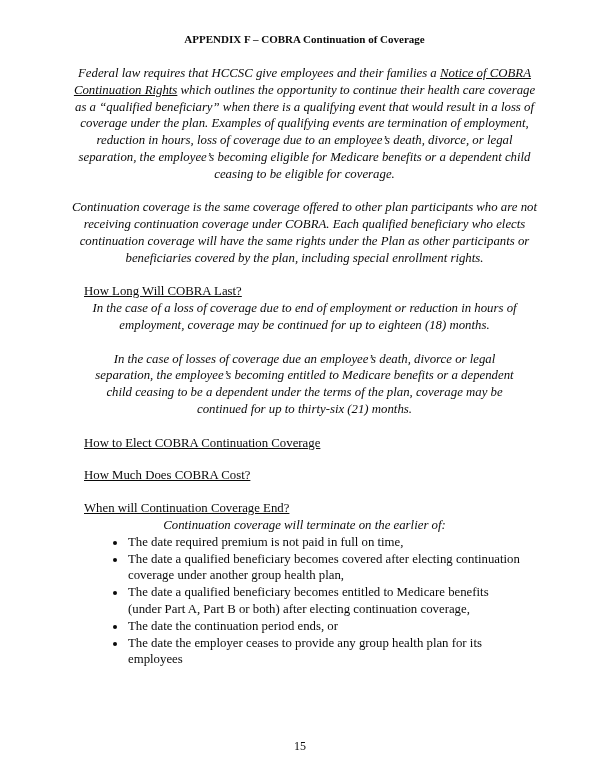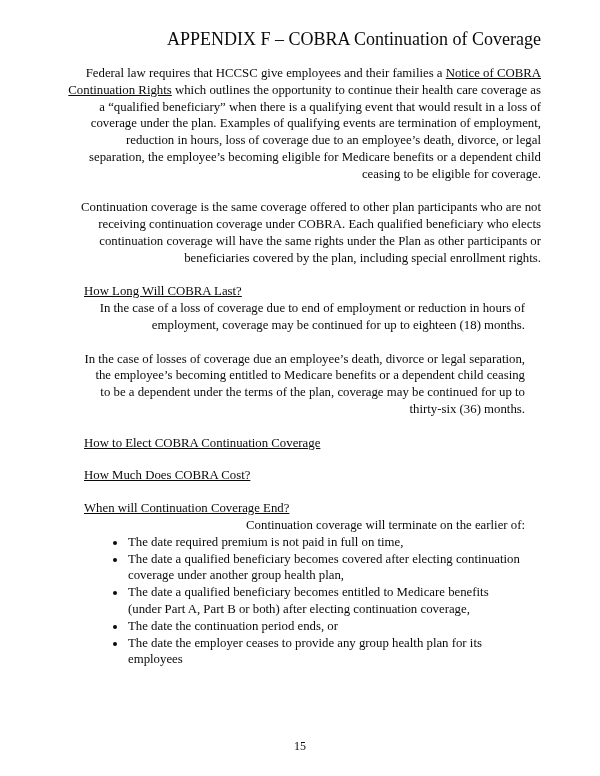--- a/index.html
+++ b/index.html
@@ -14,29 +14,30 @@
     background: #ffffff;
     box-sizing: border-box;
     padding: 31px 59px 0 68px;
     font-family: "Liberation Serif", "DejaVu Serif", serif;
     font-size: 12.8px;
     line-height: 16.8px;
     color: #0a0a0a;
     overflow: hidden;
   }
   .title {
-    font-size: 18px;
-    font-weight: normal;
-    text-align: right;
+    font-size: 11px;
+    font-weight: bold;
+    text-align: center;
     margin: 0 0 17px 0;
     line-height: 17px;
   }
   .para {
     margin: 0 0 16.8px 0;
-    text-align: right;
+    text-align: center;
+    font-style: italic;
   }
   .para.tight {
     margin-bottom: 0;
   }
   .heading {
     font-size: 12.8px;
     font-weight: normal;
     text-decoration: underline;
     margin: 0;
     line-height: 16.8px;
@@ -73,21 +74,21 @@
 
   <h1 class="title">APPENDIX F – COBRA Continuation of Coverage</h1>
 
   <p class="para"><span>Federal law requires that HCCSC give employees and their families a </span><span class="underline">Notice of COBRA Continuation Rights</span><span> which outlines the opportunity to continue their health care coverage as a “qualified beneficiary” when there is a qualifying event that would result in a loss of coverage under the plan.  Examples of qualifying events are termination of employment, reduction in hours, loss of coverage due to an employee’s death, divorce, or legal separation, the employee’s becoming eligible for Medicare benefits or a dependent child ceasing to be eligible for coverage.</span></p>
 
   <p class="para">Continuation coverage is the same coverage offered to other plan participants who are not receiving continuation coverage under COBRA.  Each qualified beneficiary who elects continuation coverage will have the same rights under the Plan as other participants or beneficiaries covered by the plan, including special enrollment rights.</p>
 
   <section>
     <h2 class="heading">How Long Will COBRA Last?</h2>
     <p class="para">In the case of a loss of coverage due to end of employment or reduction in hours of employment, coverage may be continued for up to eighteen (18) months.</p>
-    <p class="para">In the case of losses of coverage due an employee’s death, divorce or legal separation, the employee’s becoming entitled to Medicare benefits or a dependent child ceasing to be a dependent under the terms of the plan, coverage may be continued for up to thirty-six (36) months.</p>
+    <p class="para">In the case of losses of coverage due an employee’s death, divorce or legal separation, the employee’s becoming entitled to Medicare benefits or a dependent child ceasing to be a dependent under the terms of the plan, coverage may be continued for up to thirty-six (21) months.</p>
   </section>
 
   <section>
     <h2 class="heading">How to Elect COBRA Continuation Coverage</h2>
   </section>
 
   <section>
     <h2 class="heading">How Much Does COBRA Cost?</h2>
   </section>
 

